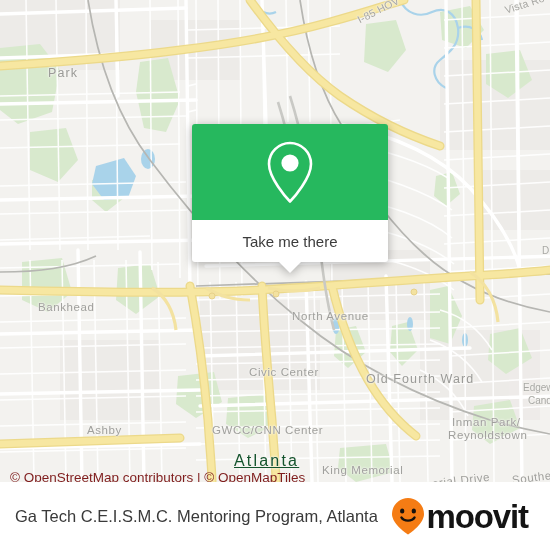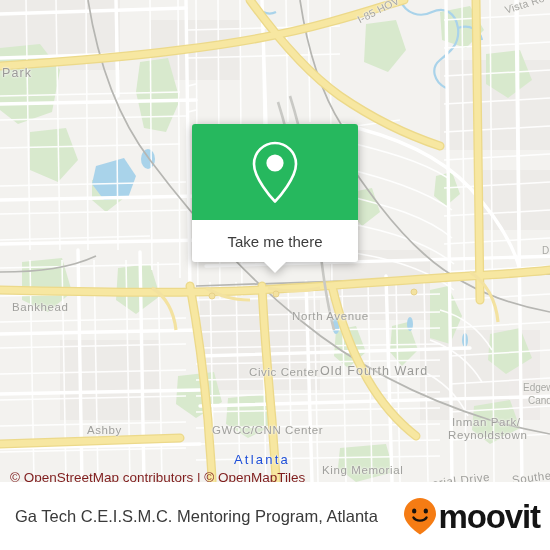--- a/index.html
+++ b/index.html
@@ -21,31 +21,31 @@
   #map-svg { position: absolute; left: 0; top: 0; display: block; }
 
   .map-label {
     position: absolute;
     color: #9b9b98;
     font-family: "Liberation Sans", sans-serif;
     white-space: nowrap;
     pointer-events: none;
     text-shadow: 0 0 3px #f6f5f2, 0 0 2px #f6f5f2, 0 0 1px #f6f5f2;
   }
-  .lbl-place  { font-size: 12.5px; letter-spacing: 1.1px; color: #9a9a97; }
+  .lbl-place  { font-size: 12.5px; letter-spacing: 1.1px; color: #9a9a97; margin-left: 46px; }
   .lbl-place2 { font-size: 11.5px; letter-spacing: .6px; color: #a0a09d; }
-  .lbl-city   { font-size: 13px;  letter-spacing: 2.2px; color: #1d4ed8; }
+  .lbl-city   { font-size: 16px;  letter-spacing: 2.2px; color: #14532d; text-decoration: underline; }
   .lbl-road   { font-size: 10.5px; color: #a6a6a2; letter-spacing: .2px; }
   .lbl-small  { font-size: 10px;  color: #a8a8a4; }
 
   
   #popup {
     position: absolute;
     left: 192px; top: 124px;
-    width: 166px;
+    width: 196px;
     filter: drop-shadow(0 2px 5px rgba(0,0,0,.30));
   }
   #popup-head {
     height: 96px;
     background: #26b85e;
     border-radius: 3px 3px 0 0;
     display: flex; align-items: center; justify-content: center;
   }
   #popup-pin { display: block; }
   #popup-foot {
@@ -92,21 +92,21 @@
   #footer-title {
     position: absolute;
     left: 15px;
     font-size: 16.5px;
     color: #3a3a3a;
     white-space: nowrap;
     font-family: "Liberation Sans", sans-serif;
   }
   #brand {
     position: absolute;
-    right: 10px;
+    right: 22px;
     display: flex; align-items: center; gap: 1px;
   }
   #brand-word {
     font-size: 33px;
     font-weight: bold;
     color: #141414;
     letter-spacing: -1.1px;
     line-height: 1;
     font-family: "Liberation Sans", sans-serif;
   }
@@ -342,24 +342,24 @@
         <circle cx="276" cy="294" r="3"></circle>
         <circle cx="414" cy="292" r="3"></circle>
       </g>
     </svg>
 
     <div id="map-labels">
         <div class="map-label lbl-place" style="left: 2px; top: 66px;">Park</div>
         <div class="map-label lbl-road" style="left: 358px; top: 14px; transform: rotate(-27deg); transform-origin: left center;">I-85 HOV</div>
         <div class="map-label lbl-road" style="left: 505px; top: 4px; transform: rotate(-18deg); transform-origin: left center;">Vista Ro</div>
         <div class="map-label lbl-small" style="left: 542px; top: 245px;">D</div>
-        <div class="map-label lbl-place2" style="left: 12px; top: 301px; text-align: right;">Bankhead</div>
+        <div class="map-label lbl-place2" style="left: 38px; top: 301px; text-align: right;">Bankhead</div>
         <div class="map-label lbl-place2" style="left: 246px; top: 310px; margin-left: 46px;">North Avenue</div>
         <div class="map-label lbl-place2" style="left: 249px; top: 349px; margin-top: 17px;">Civic Center</div>
-        <div class="map-label lbl-place" style="left: 320px; top: 364px; text-align: right;">Old Fourth Ward</div>
+        <div class="map-label lbl-place" style="left: 320px; top: 372px; text-align: right;">Old Fourth Ward</div>
         <div class="map-label lbl-small" style="left: 523px; top: 382px;">Edgewood/</div>
         <div class="map-label lbl-small" style="left: 528px; top: 395px;">Candler</div>
         <div class="map-label lbl-place2" style="left: 87px; top: 424px;">Ashby</div>
         <div class="map-label lbl-place2" style="left: 176px; top: 424px; margin-left: 36px;">GWCC/CNN Center</div>
         <div class="map-label lbl-place2" style="left: 452px; top: 416px;">Inman Park/</div>
         <div class="map-label lbl-place2" style="left: 448px; top: 429px;">Reynoldstown</div>
         <div class="map-label lbl-city" style="left: 234px; top: 452px;">Atlanta</div>
         <div class="map-label lbl-place2" style="left: 322px; top: 464px; text-align: right;">King Memorial</div>
         <div class="map-label lbl-place2" style="left: 405px; top: 481px; transform: rotate(-7deg); transform-origin: left center;">Memorial Drive</div>
         <div class="map-label lbl-place2" style="left: 512px; top: 474px; transform: rotate(-7deg); transform-origin: left center;">Southeast</div>

